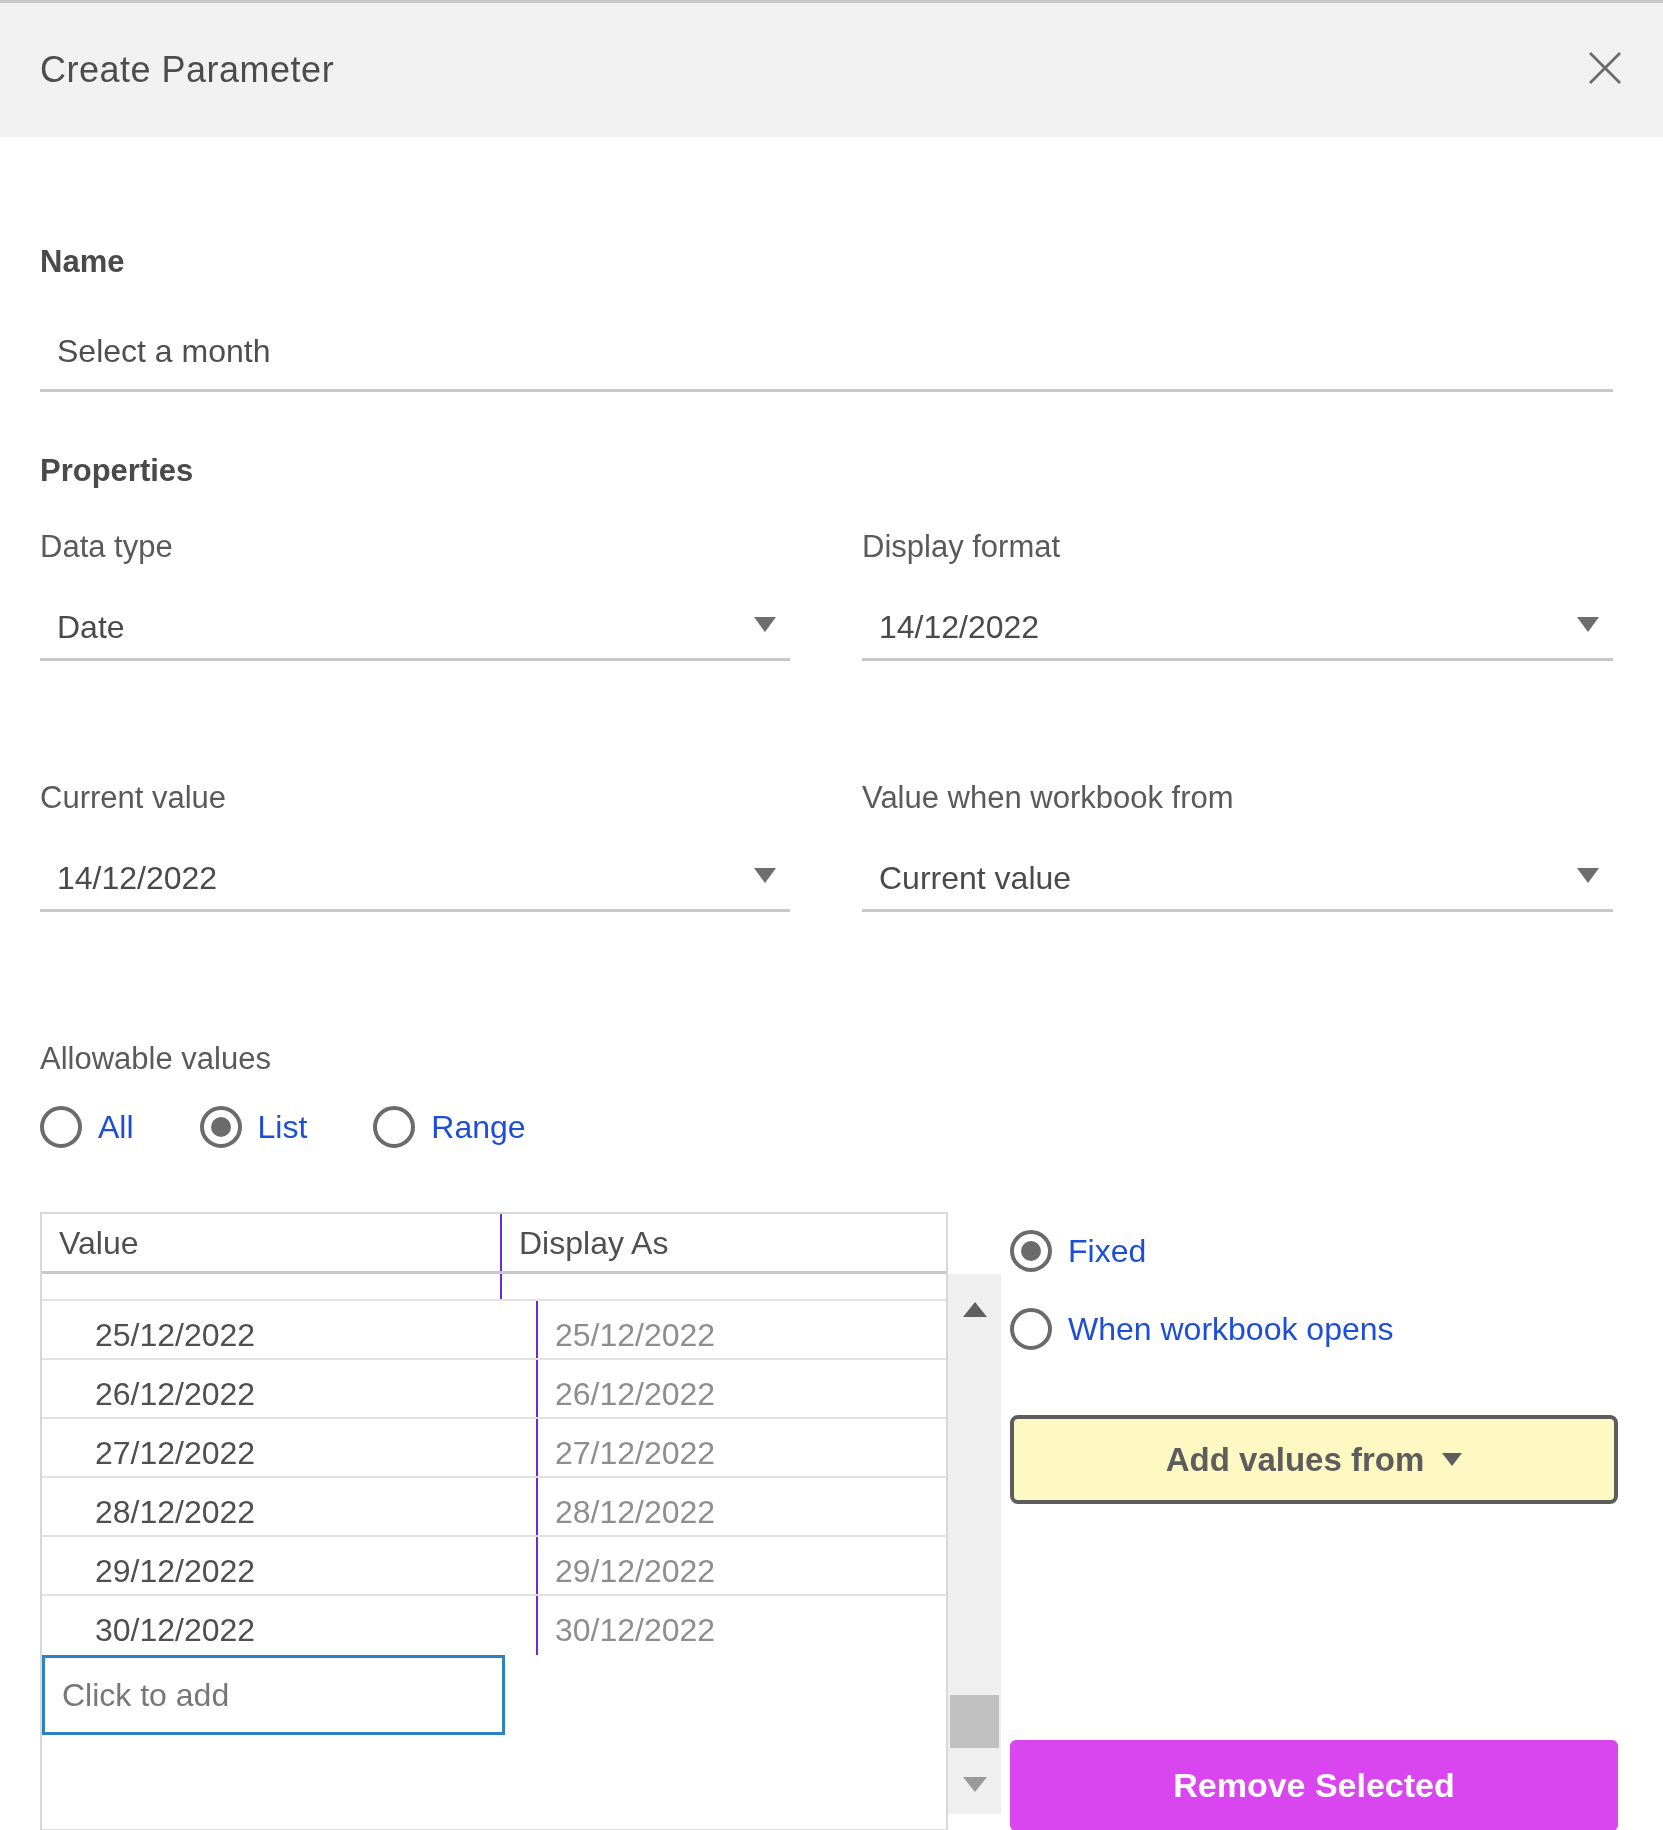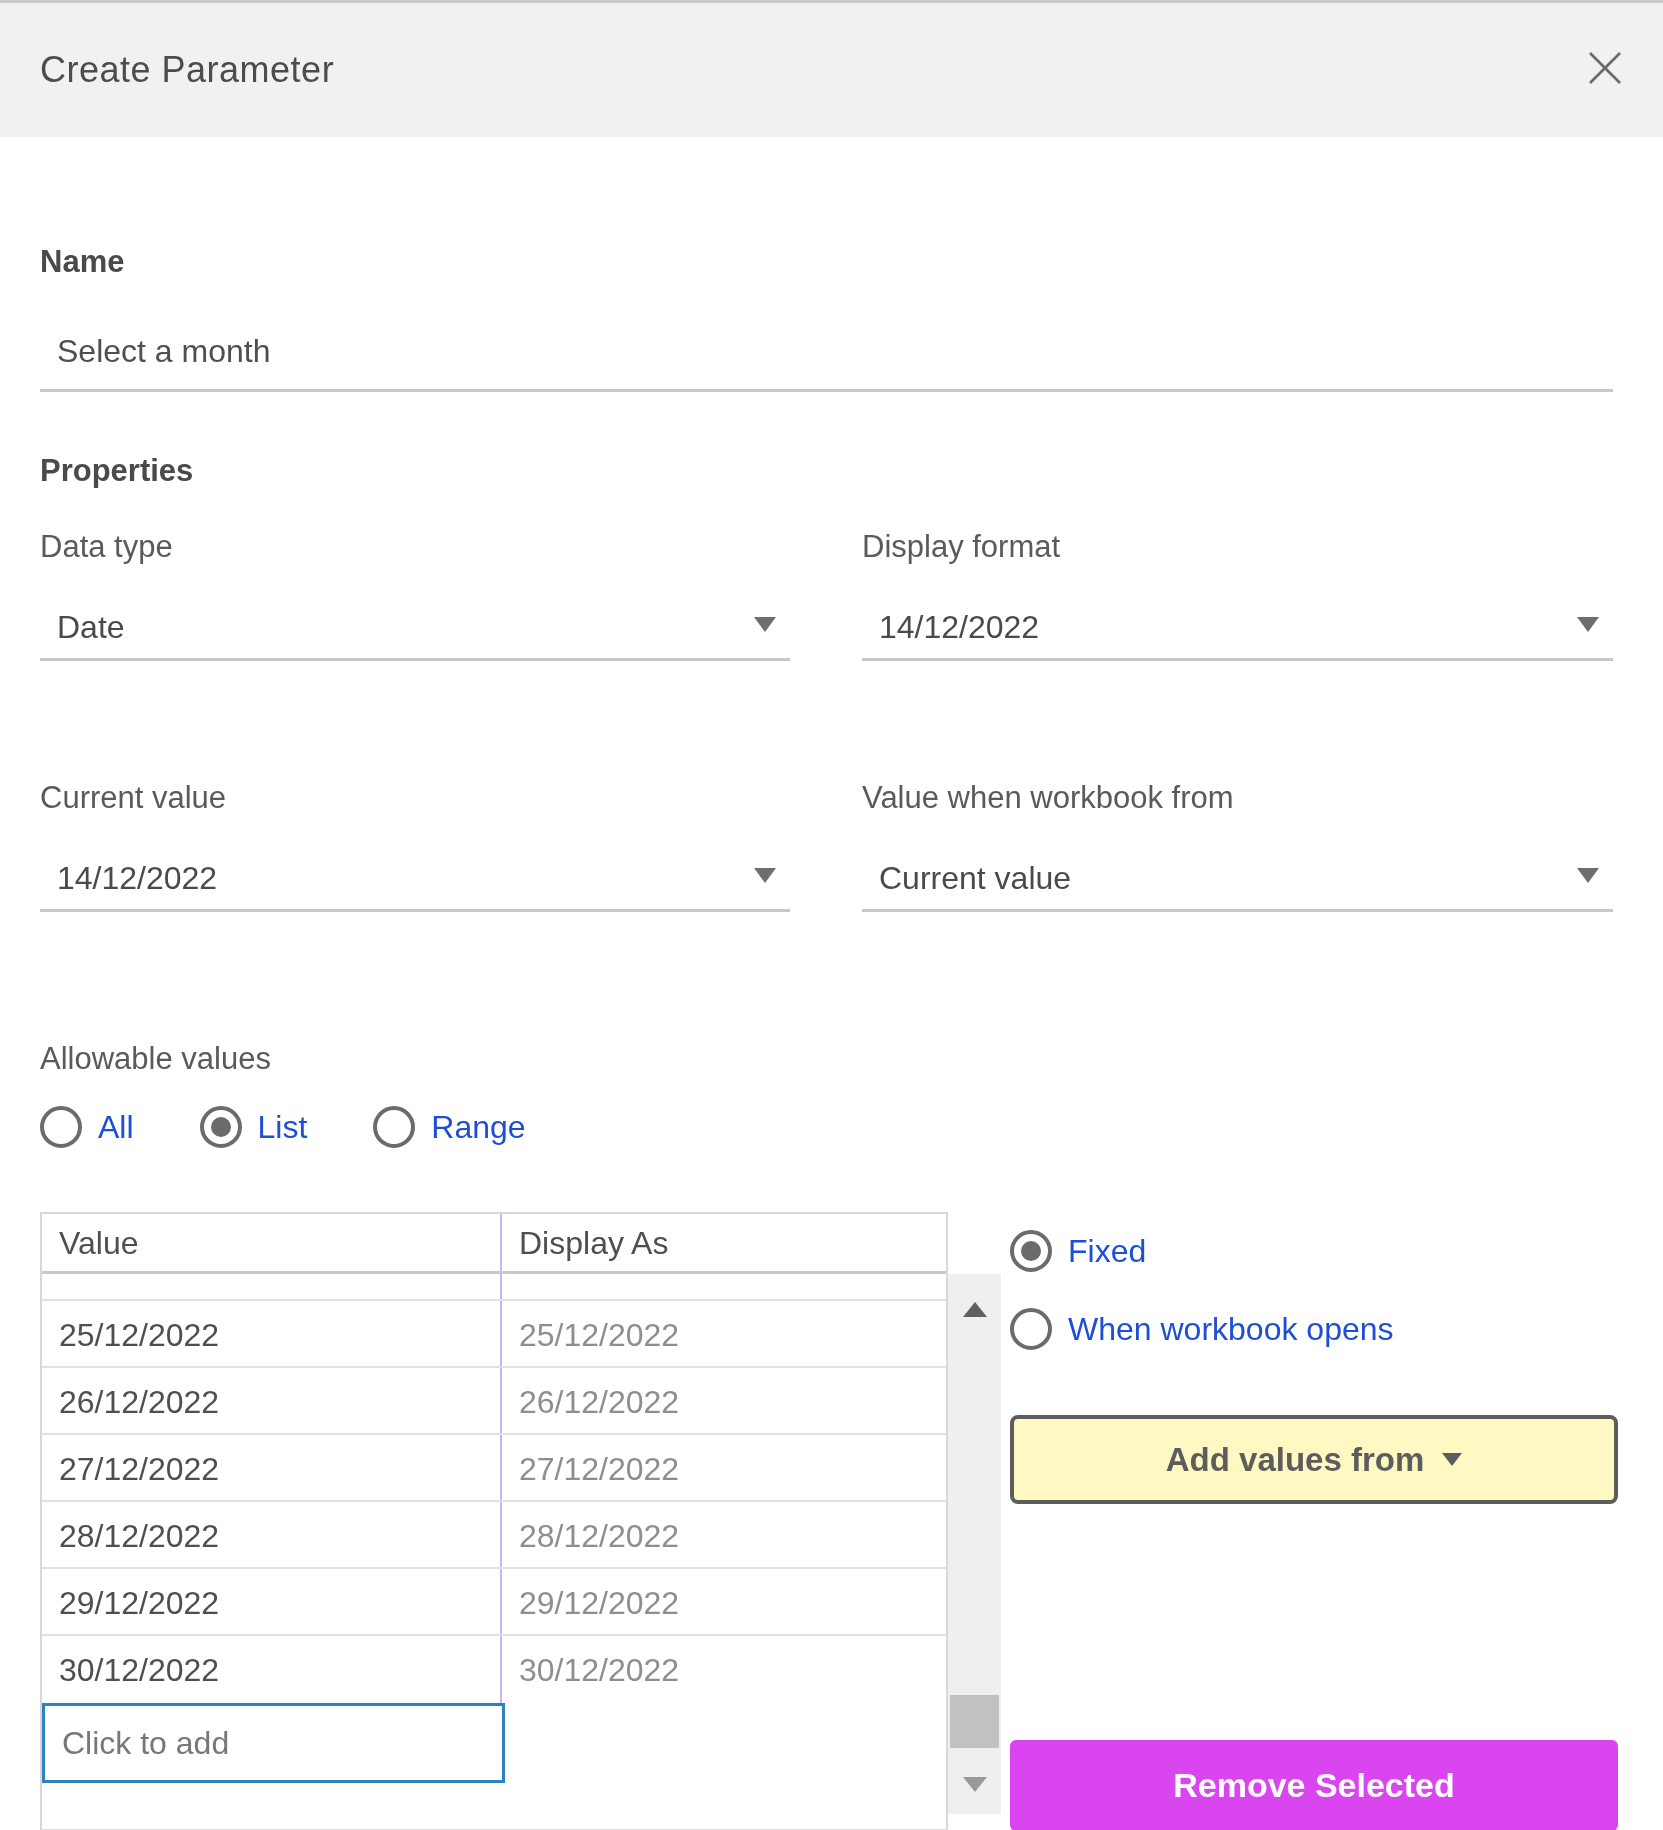--- a/index.html
+++ b/index.html
@@ -146,26 +146,26 @@
     flex: none;
   }
   .t-row { display: flex; border-bottom: 2px solid #e2e2e2; }
   .t-row:last-child { border-bottom: none; }
   .t-cell {
     padding-left: 17px;
     font-size: 32px;
     overflow: hidden;
     white-space: nowrap;
   }
-  .t-cell.c1 { width: 460px; border-right: 2px solid #c4b5fd; flex: none; }
+  .t-cell.c1 { width: 460px; border-right: 2px solid #6d28d9; flex: none; }
   .t-cell.c2 { flex: 1; }
   .t-head { height: 60px; border-bottom: 3px solid #c9c9c9; }
   .t-head .t-cell { line-height: 58px; color: #4f4f4f; }
   .t-sliver { height: 27px; }
-  .t-data { height: 67px; }
+  .t-data { height: 59px; padding-left: 36px; }
   .t-data .t-cell { line-height: 69px; }
   .t-data .c1 { color: #4f4f4f; }
   .t-data .c2 { color: #8e8e8e; }
   .t-add { height: 80px; border-bottom: none; }
   .t-add .c1 {
     border: 3px solid #2e82c2;
     color: #777777;
     line-height: 74px;
     width: 463px;
     cursor: text;

